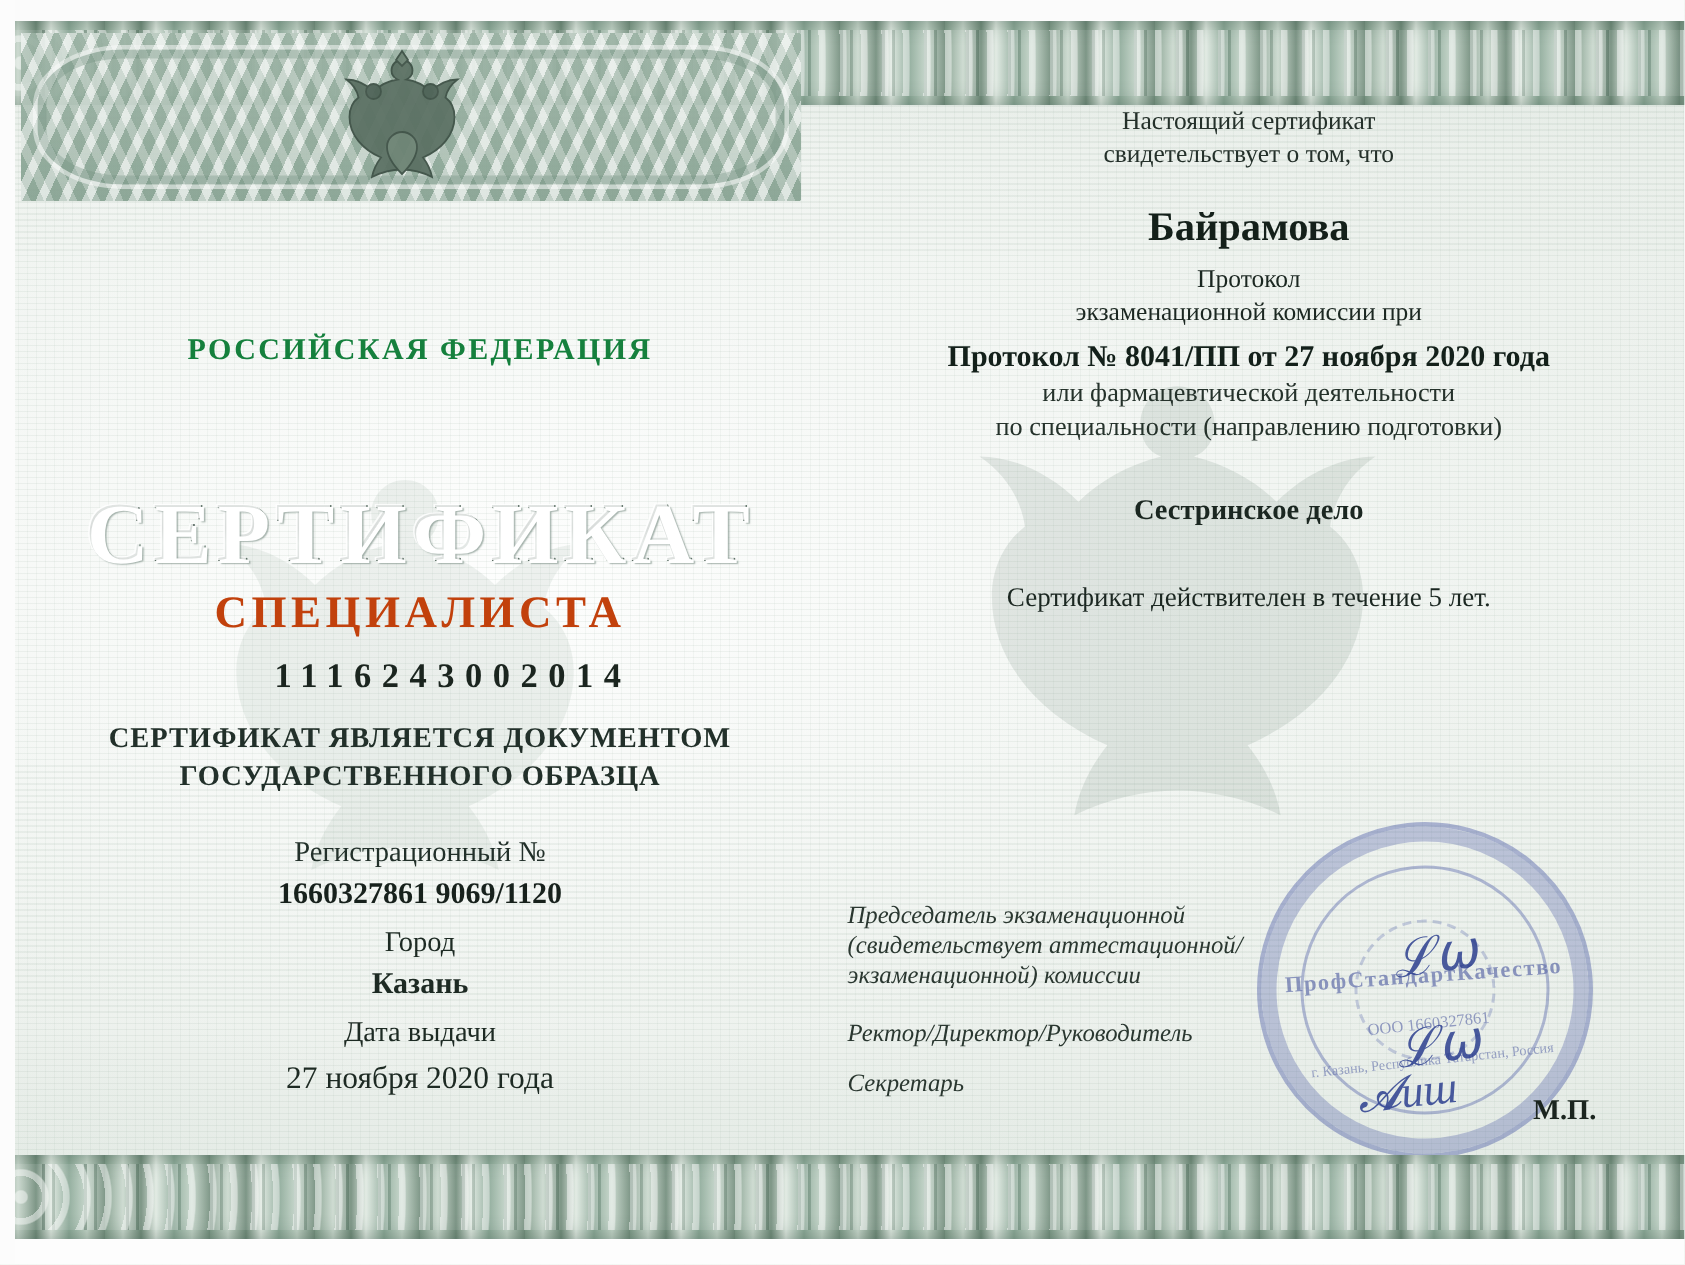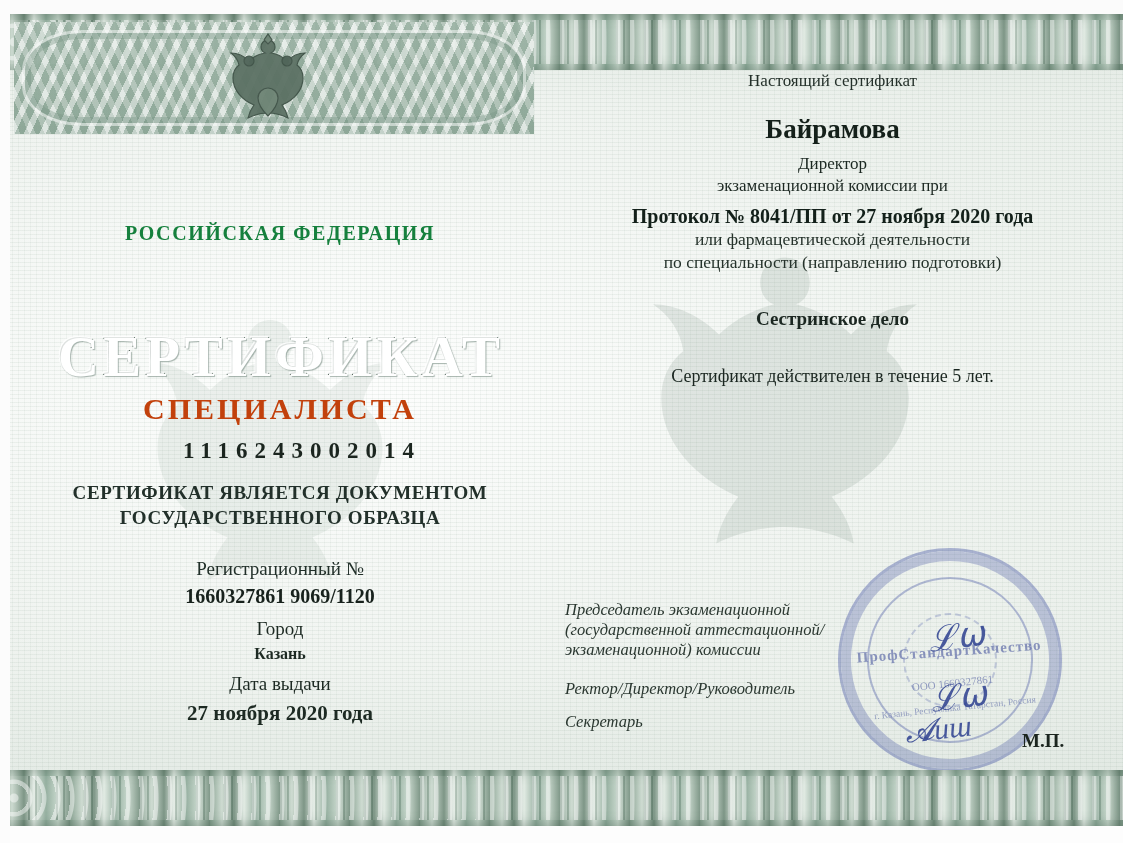--- a/index.html
+++ b/index.html
@@ -193,31 +193,31 @@
     font-size: 20px;
     font-weight: bold;
     color: #17211c;
   }
   .city-label {
     margin-top: 10px;
     font-size: 19px;
   }
   .city-value {
     margin-top: 5px;
-    font-size: 16px;
+    font-size: 20px;
     font-weight: bold;
   }
   .date-label {
     margin-top: 10px;
     font-size: 19px;
   }
   .date-value {
     margin-top: 6px;
     font-size: 21px;
-    font-weight: bold;
+    font-weight: normal;
   }
 
   
   .right-col {
     position: absolute;
     left: 560px;
     top: 70px;
     width: 545px;
     text-align: center;
     color: #1b2721;
@@ -433,33 +433,34 @@
     <div class="reg-label">Регистрационный №</div>
     <div class="reg-value">1660327861 9069/1120</div>
     <div class="city-label">Город</div>
     <div class="city-value">Казань</div>
     <div class="date-label">Дата выдачи</div>
     <div class="date-value">27 ноября 2020 года</div>
   </div>
 
   <div class="right-col">
     <div class="intro">Настоящий сертификат</div>
+    <div class="intro">свидетельствует о том, что</div>
     <div class="surname">Байрамова</div>
-    <div class="decision">Директор</div>
+    <div class="decision">Протокол</div>
     <div class="decision" style="margin-top:0">экзаменационной комиссии при</div>
     <div class="protocol-line">Протокол № 8041/ПП от 27 ноября 2020 года</div>
     <div class="admitted" style="margin-top:0">или фармацевтической деятельности</div>
     <div class="admitted" style="margin-top:0">по специальности (направлению подготовки)</div>
     <div class="specialty">Сестринское дело</div>
     <div class="valid-line">Сертификат действителен в течение 5 лет.</div>
   </div>
 
   <div class="sig-block">
     <div class="sig-commission">Председатель экзаменационной</div>
-    <div class="sig-commission">(государственной аттестационной/</div>
+    <div class="sig-commission">(свидетельствует аттестационной/</div>
     <div class="sig-commission" style="margin-bottom:18px">экзаменационной) комиссии</div>
     <div class="sig-row">Ректор/Директор/Руководитель</div>
     <div class="sig-row">Секретарь</div>
   </div>
 
   <div class="stamp">
     <div class="stamp-text-top">ПрофСтандартКачество</div>
     <div class="stamp-text-mid">ООО 1660327861</div>
     <div class="stamp-text-bottom">г. Казань, Республика Татарстан, Россия</div>
   </div>

